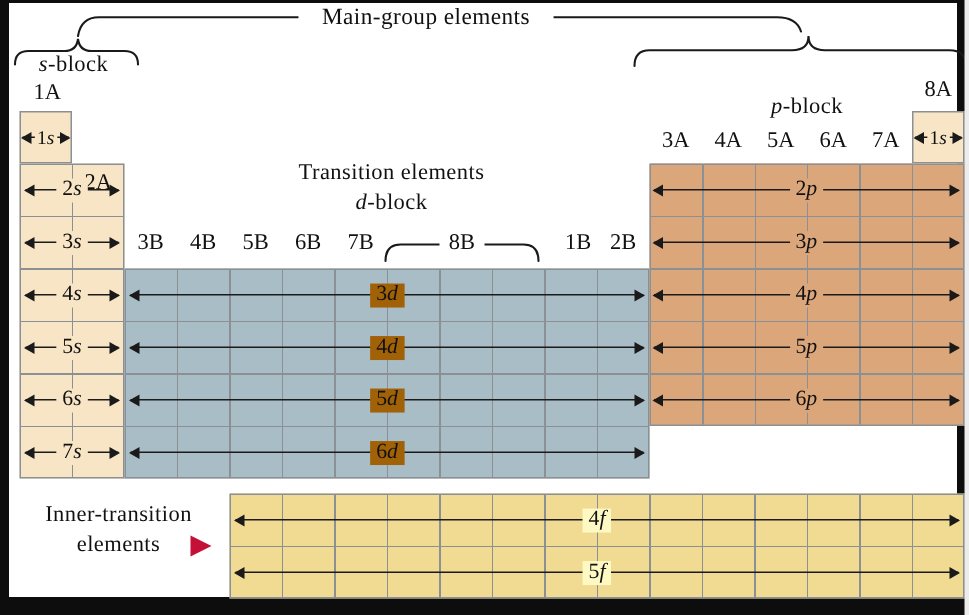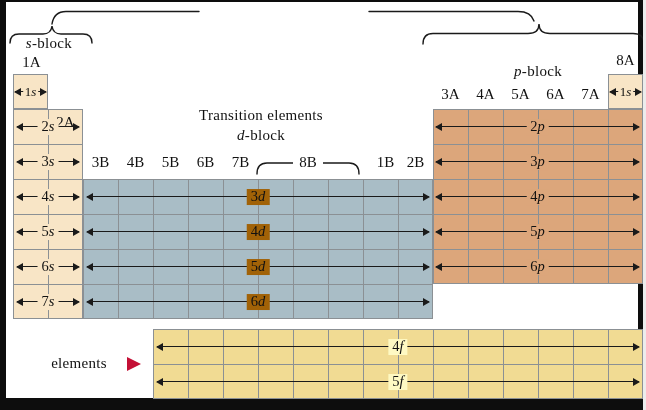--- a/index.html
+++ b/index.html
@@ -47,20 +47,21 @@
     <svg id="brace-svg" width="646" height="410" viewBox="0 0 646 410">
       <g fill="none" stroke="#1a1a1a" stroke-width="1.4" stroke-linecap="round">
         <path d="M 4,41 Q 4,32 13,32 L 37,32 Q 45,32 46,24 Q 47,32 55,32 L 77,32 Q 86,32 86,41"></path>
         <path d="M 193,9.5 L 60,9.5 Q 48,9.5 46,22"></path>
         <path d="M 363,9.5 L 512,9.5 Q 525,9.5 528,19"></path>
         <path d="M 417,42 Q 417,31.5 427,31.5 L 522,31.5 Q 533,31.5 533,22 Q 533,31.5 544,31.5 L 627,31.5 Q 638,31.5 638,42"></path>
         <path d="M 251,172 Q 251,161 261,161 L 343,161 Q 353,161 353,172"></path>
       </g>
     </svg>
 
+    <div class="hlabel bg-w" style="left:193px;top:1px;width:170px;font-size:15.5px;">Main-group elements</div>
     <div class="hlabel" style="left:8px;top:33px;width:70px;"><i>s</i><span>-block</span></div>
     <div class="hlabel" style="left:165px;top:105px;width:180px;">Transition elements</div>
     <div class="hlabel" style="left:492px;top:61px;width:80px;"><i>p</i><span>-block</span></div>
     <div class="hlabel" style="left:165px;top:125px;width:180px;"><i>d</i><span>-block</span></div>
 
     <div class="glabel" style="left:8px;top:52px;">1A</div>
     <div class="glabel" style="left:42px;top:85px;margin-top:27px;">2A</div>
     <div class="glabel" style="left:77px;top:152px;">3B</div>
     <div class="glabel" style="left:112px;top:152px;">4B</div>
     <div class="glabel" style="left:147px;top:152px;">5B</div>
@@ -131,18 +132,19 @@
       <span class="alabel small bg-s"><span>1</span><i>s</i></span>
     </div>
 
     <div class="arrow" style="left:151px;top:344px;width:482px;">
       <span class="alabel bg-f"><span>4</span><i>f</i></span>
     </div>
     <div class="arrow" style="left:151px;top:379px;width:482px;">
       <span class="alabel bg-f"><span>5</span><i>f</i></span>
     </div>
 
+    <div class="hlabel" style="left:8px;top:333px;width:130px;">Inner-transition</div>
     <div class="hlabel" style="left:8px;top:353px;width:130px;">elements</div>
     <div id="pointer-triangle"></div>
 
   </div>
   <div id="edge-strip"></div>
 </div>
 
 </body></html>

